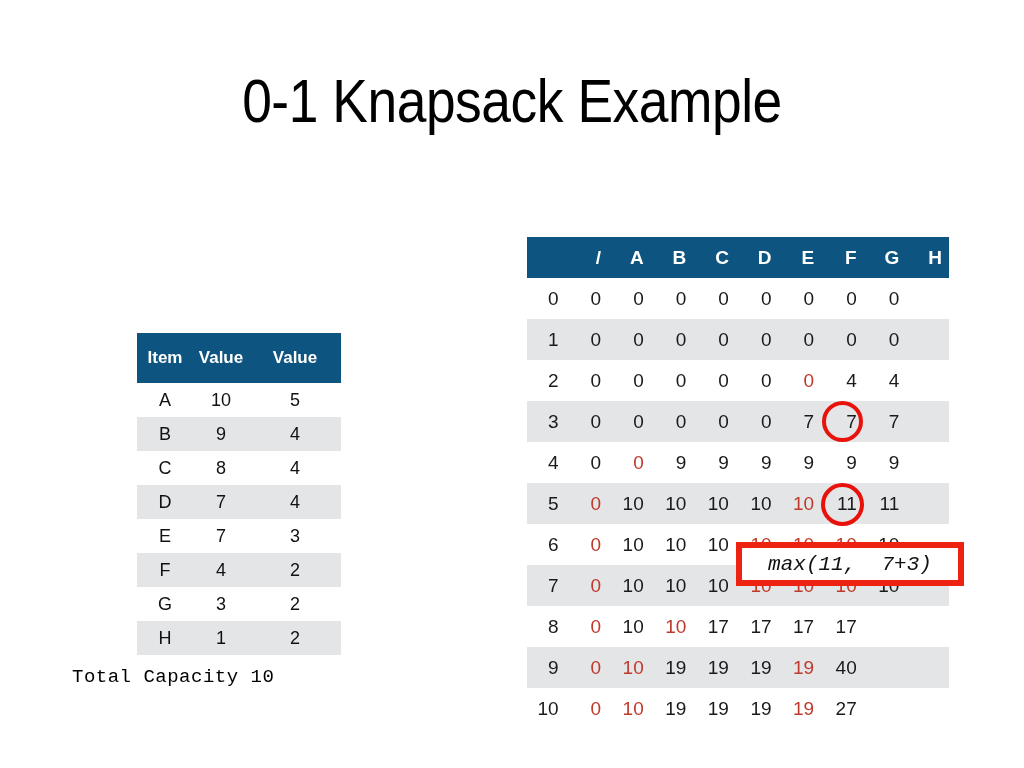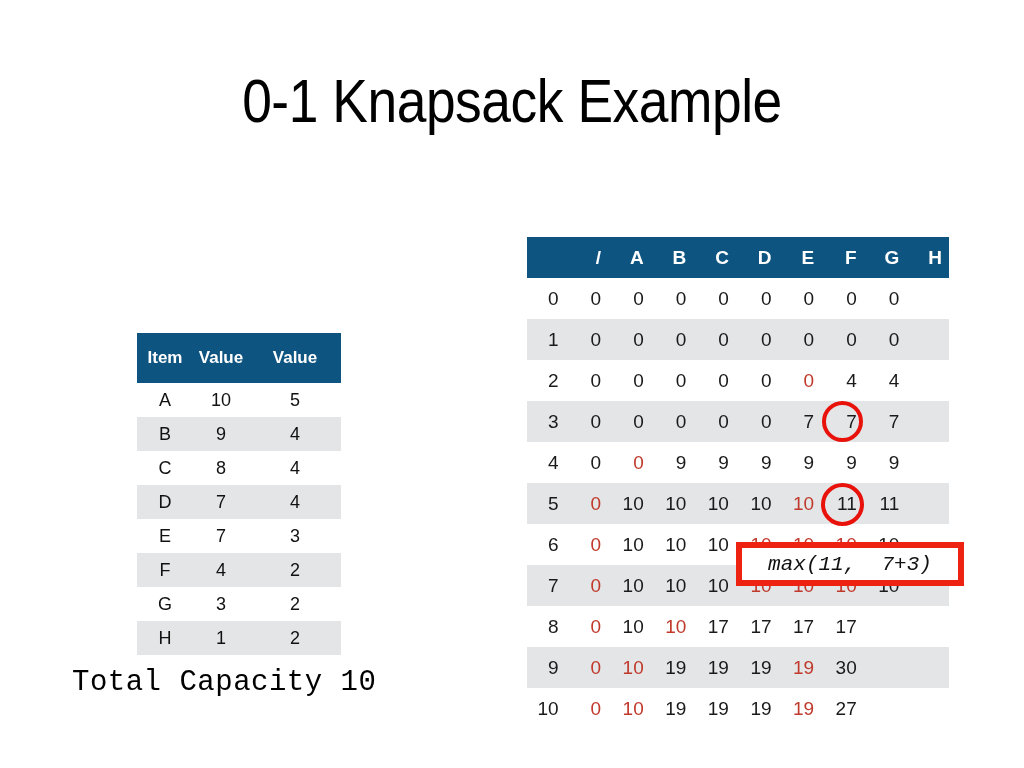--- a/index.html
+++ b/index.html
@@ -66,21 +66,21 @@
     color: #111111;
   }
   #items-table tbody tr:nth-child(even) td { background: #e3e5e7; }
   #items-table tbody tr:nth-child(odd)  td { background: #ffffff; }
 
   #total-capacity {
     position: absolute;
     left: 72px;
     top: 666px;
     font-family: "Liberation Mono", monospace;
-    font-size: 29px;
+    font-size: 19px;
     letter-spacing: 0.5px;
     white-space: nowrap;
     color: #000000;
   }
 
   
   #dp-wrap {
     position: absolute;
     left: 527px;
     top: 237px;
@@ -354,21 +354,21 @@
           <td></td>
         </tr>
         <tr class="band-gray">
           <td class="row-label">9</td>
           <td class="red">0</td>
           <td class="red">10</td>
           <td>19</td>
           <td>19</td>
           <td>19</td>
           <td class="red">19</td>
-          <td>30</td>
+          <td>40</td>
           <td></td>
           <td></td>
         </tr>
         <tr class="band-white">
           <td class="row-label">10</td>
           <td class="red">0</td>
           <td class="red">10</td>
           <td>19</td>
           <td>19</td>
           <td>19</td>

